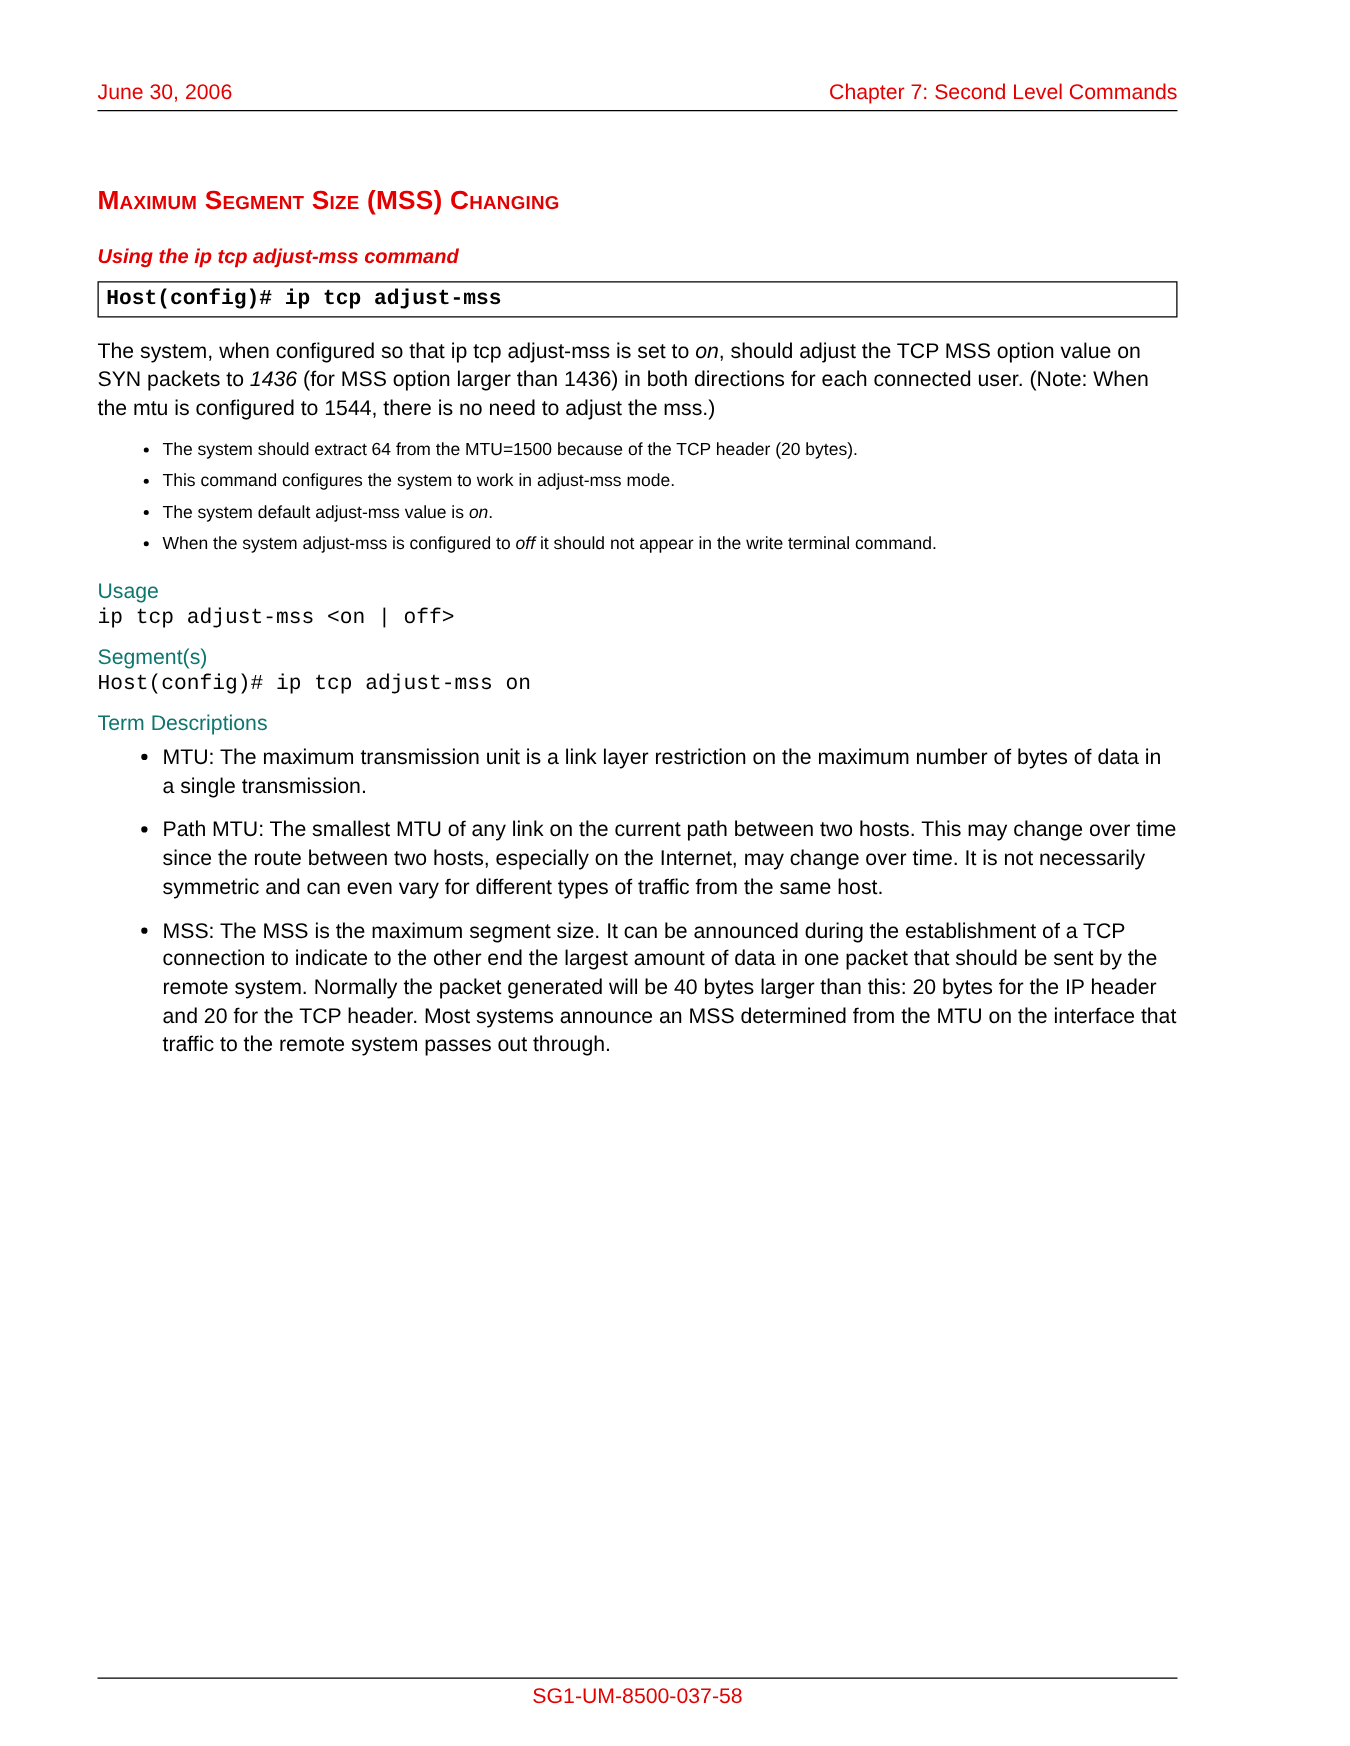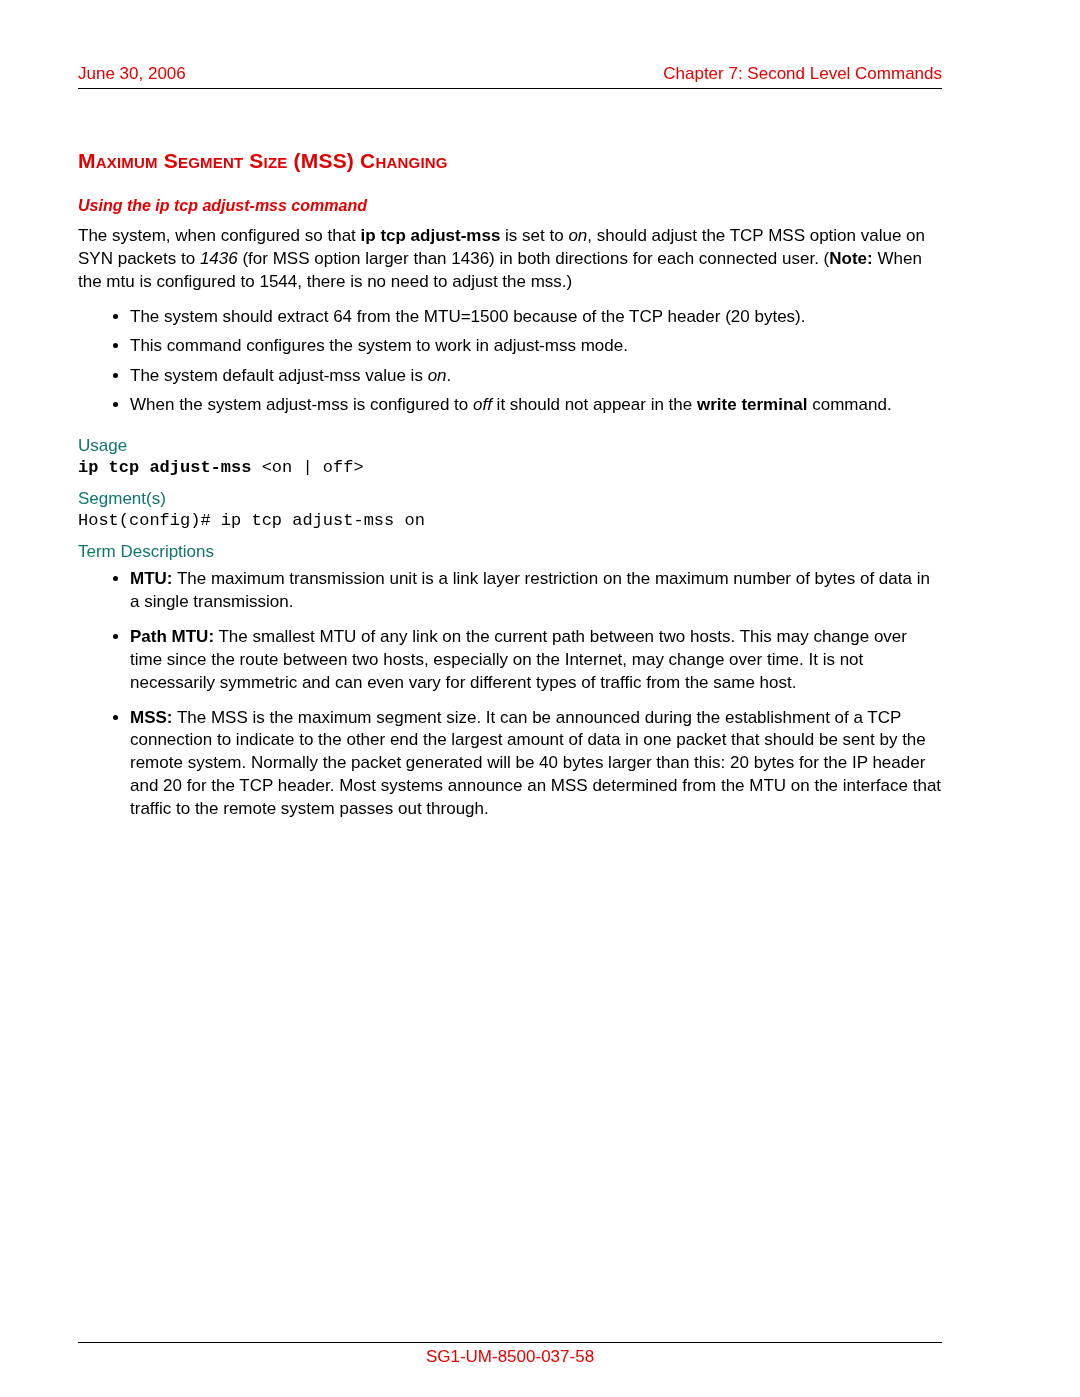--- a/index.html
+++ b/index.html
@@ -49,27 +49,27 @@
     font-size: 17px;
     font-weight: bold;
     margin-bottom: 16px;
   }
   .body-text {
     font-size: 17px;
     line-height: 1.35;
     margin-bottom: 10px;
   }
   .italic { font-style: italic; }
-  .bold { font-weight: bold; text-align: right; }
+  .bold { font-weight: normal; text-align: right; }
   ul.bullets {
     margin: 8px 0 18px 0;
     padding-left: 52px;
   }
   ul.bullets li {
-    font-size: 17px;
+    font-size: 14px;
     line-height: 1.5;
     margin-bottom: 4px;
   }
   .red-label {
     color: #0f766e;
     font-size: 17px;
     margin-top: 12px;
     margin-bottom: 2px;
   }
   .mono {
@@ -107,20 +107,21 @@
 
   <div class="header">
     <span>June 30, 2006</span>
     <span>Chapter 7: Second Level Commands</span>
   </div>
 
   <div class="section-title">Maximum Segment Size (MSS) Changing</div>
 
   <div class="subsection-title">Using the ip tcp adjust-mss command</div>
 
+  <div class="code-box">Host(config)# ip tcp adjust-mss</div>
 
   <div class="body-text">
     <span>The system, when configured so that </span><span class="bold">ip tcp adjust-mss</span><span> is set to </span><span class="italic">on</span><span>, should adjust the TCP MSS option value on SYN packets to </span><span class="italic">1436</span><span> (for MSS option larger than 1436) in both directions for each connected user. (</span><span class="bold">Note:</span><span> When the mtu is configured to 1544, there is no need to adjust the mss.)</span>
   </div>
 
   <ul class="bullets">
     <li>The system should extract 64 from the MTU=1500 because of the TCP header (20 bytes).</li>
     <li>This command configures the system to work in adjust-mss mode.</li>
     <li>
       <span>The system default adjust-mss value is </span><span class="italic">on</span><span>.</span>

